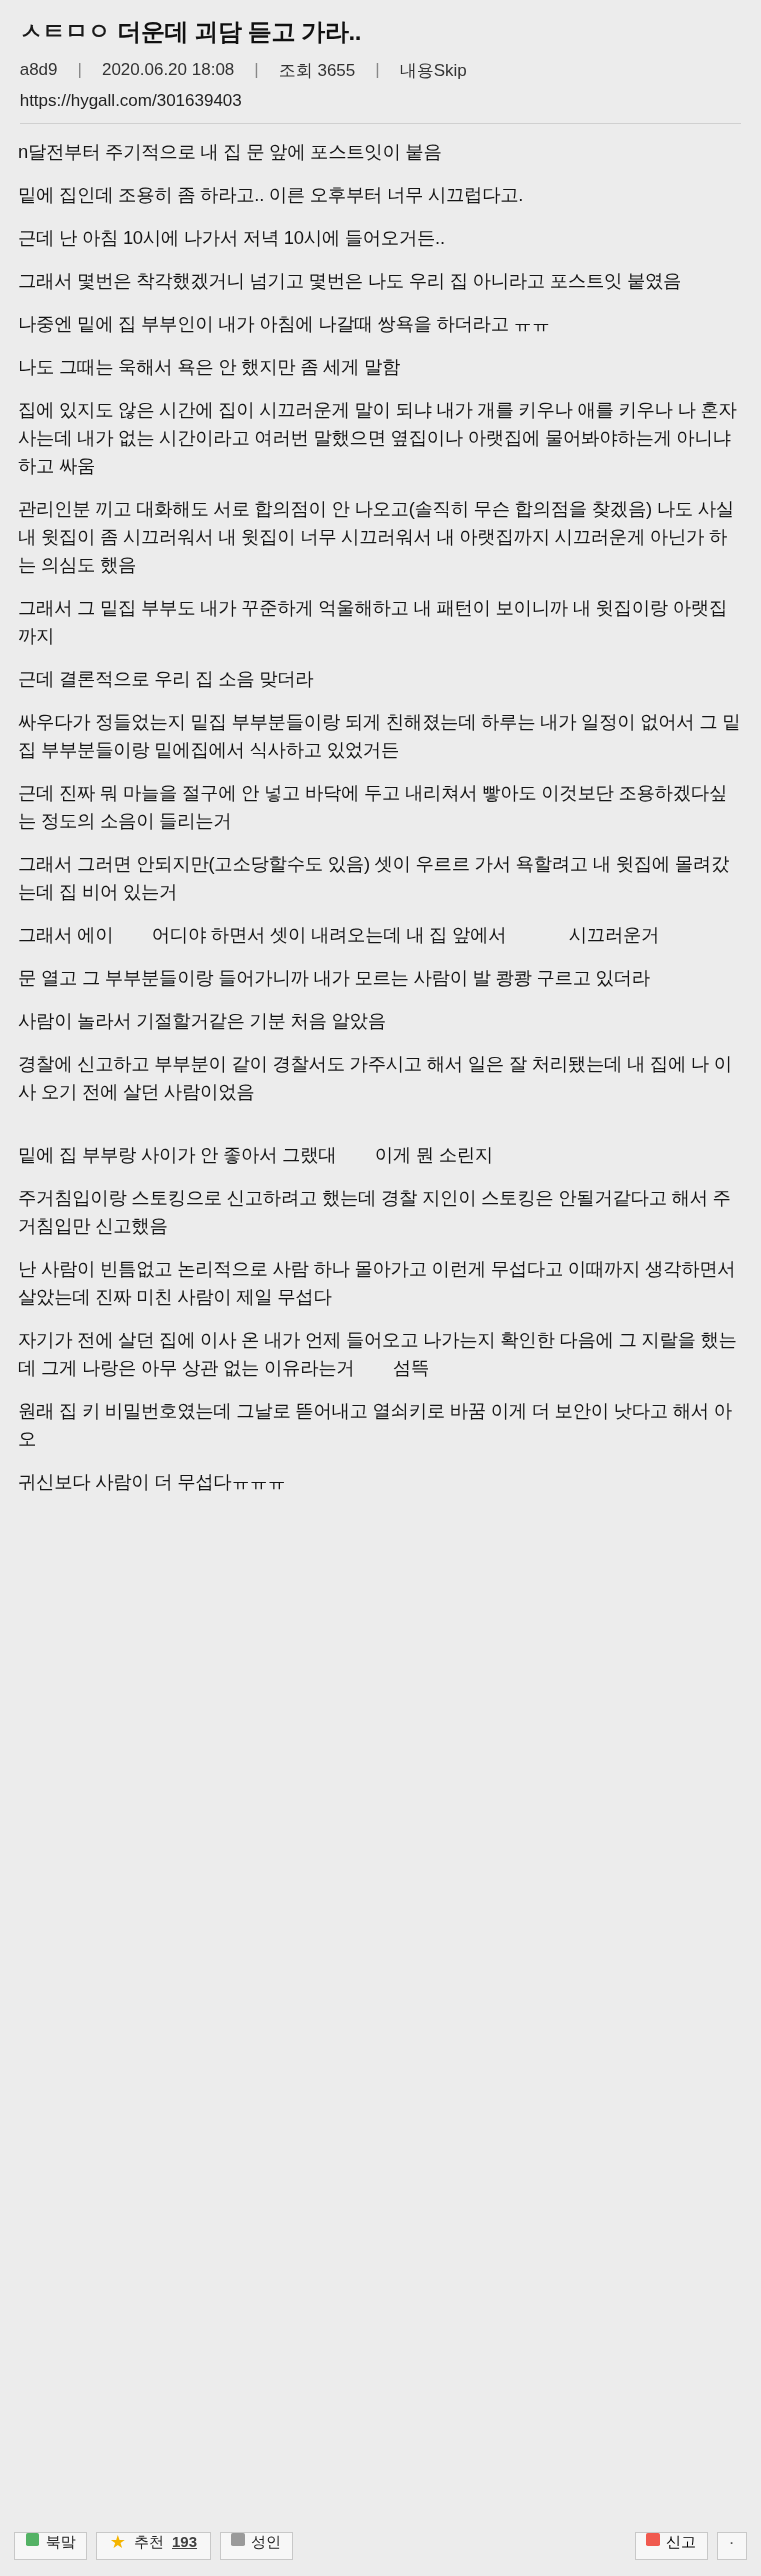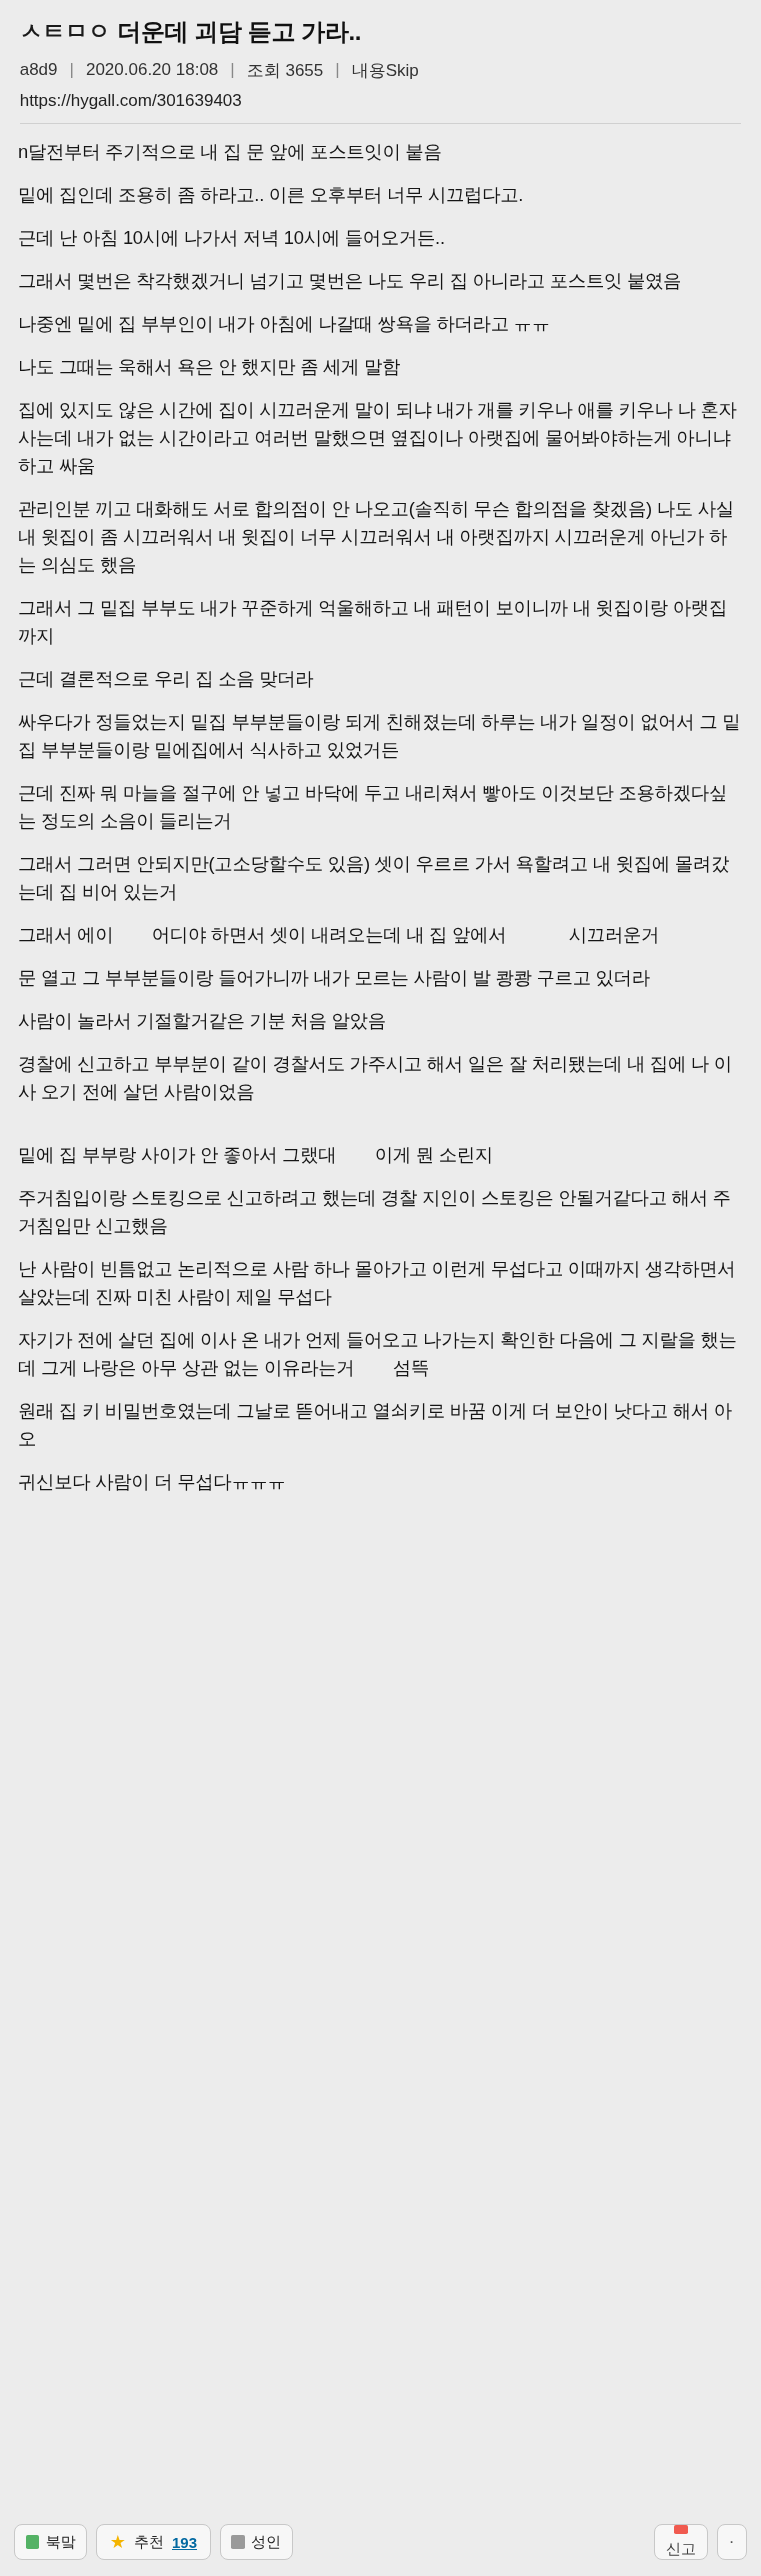--- a/index.html
+++ b/index.html
@@ -36,21 +36,21 @@
     font-weight: bold;
     color: #1a1a1a;
   }
   .meta-row {
     margin-top: 10.7px;
     font-size: 17px;
     color: #333;
     display: flex;
     align-items: center;
     flex-wrap: wrap;
-    gap: 4px;
+    gap: 12px;
   }
   .meta-sep {
     margin: 0 8px;
     color: #888;
   }
   .url-row {
     margin-top: 9px;
     font-size: 17px;
     color: #222;
   }
@@ -78,51 +78,50 @@
   }
   .footer {
     padding: 12.5px 14.3px 16px 14.3px;
     display: flex;
     align-items: center;
     gap: 9px;
   }
   .btn {
     background: #f7f7f7;
     border: 0.9px solid #c8c8c8;
-    border-radius: 8px;
-    height: 36px;
-    display: flex;
-    align-items: center;
+    border-radius: 0;
+    height: 28px;
+    display: flex;
     gap: 6.3px;
     padding: 0 10.7px;
     font-size: 15px;
     color: #222;
     cursor: pointer;
   }
   .btn .sw {
     width: 13.4px;
     height: 13.4px;
     border-radius: 1.8px;
     display: inline-block;
   }
   .btn-bookmark .sw { background: #54b265; }
   .btn-adult .sw { background: #9a9a9a; }
   .btn-report .sw { background: #f05a4f; }
-  .btn-report { color: #404040; flex-direction: column; }
+  .btn-report { color: #000000; }
   .btn-recommend {
     gap: 8px;
     padding: 0 12.5px;
   }
   .star {
     color: #f4b400;
     font-size: 18px;
     line-height: 1;
   }
   .count {
-    color: #0369a1;
+    color: #404040;
     font-weight: bold;
     font-size: 15px;
     text-decoration: underline;
   }
   .rec-label { color: #222; font-size: 15px; }
   .spacer { flex: 1 1 auto; }
   .btn-more {
     width: 30px;
     justify-content: center;
     padding: 0;

